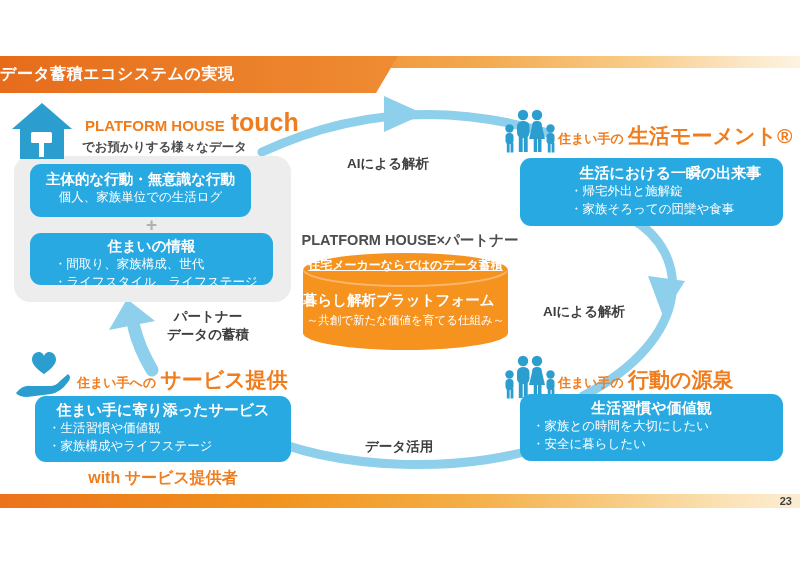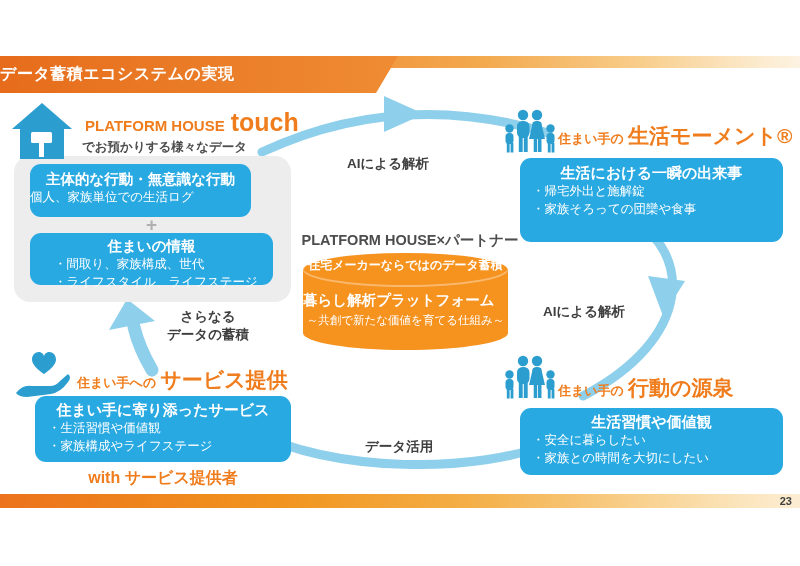--- a/index.html
+++ b/index.html
@@ -31,56 +31,56 @@
 
   
   .gray-panel { position:absolute; left:14px; top:156px; width:277px; height:146px;
     background:#ededee; border-radius:16px; z-index:2; }
   .tl-head { position:absolute; left:85px; top:108px; z-index:3; white-space:nowrap; }
   .tl-head .brand { color:#f07d1d; font-size:15px; font-weight:600; }
   .tl-head .brand-em { color:#f07d1d; font-size:25px; font-weight:bold; margin-left:6px; }
   .tl-sub { position:absolute; left:82px; top:139px; color:#4d4d4d; font-size:12.5px; font-weight:bold; z-index:3; white-space:nowrap; }
   .tl-box1 { left:30px; top:164px; width:221px; height:53px; padding-top:6px; }
   .tl-box1 .bb-title { font-size:14.5px; }
-  .tl-box1 .bb-line { text-align:left; }
+  .tl-box1 .bb-line { text-align:center; }
   .tl-plus { position:absolute; left:30px; top:215px; width:243px; text-align:center;
     color:#b0b0b3; font-size:19px; font-weight:bold; z-index:3; line-height:1; }
   .tl-box2 { left:30px; top:233px; width:243px; height:52px; padding-top:4px; }
   .tl-box2 .bb-title { font-size:14.5px; }
   .tl-box2 .bb-line { padding-left:24px; }
 
   
   .q-head { position:absolute; z-index:3; white-space:nowrap; color:#f07d1d; }
   .q-head .pre { font-size:13px; font-weight:bold; margin-right:4px; }
   .q-head .main { font-size:21px; font-weight:bold; }
 
   .tr-head { left:558px; top:122px; }
-  .tr-box { left:520px; top:158px; width:263px; height:84px; padding-top:6px; }
+  .tr-box { left:520px; top:158px; width:263px; height:68px; padding-top:6px;padding-left:38px; }
   .tr-box .bb-line { padding-left:12px; }
 
-  .br-head { left:558px; top:366px;margin-top:8px; }
-  .br-box { left:520px; top:408px; width:263px; height:67px; padding-top:5px; }
+  .br-head { left:558px; top:366px; }
+  .br-box { left:520px; top:394px; width:263px; height:67px; padding-top:5px; }
   .br-box .bb-line { padding-left:12px; }
 
   .bl-head { left:77px; top:366px; }
   .bl-box { left:35px; top:396px; width:256px; height:66px; padding-top:5px; }
   .bl-box .bb-line { padding-left:13px; }
   .bl-footer { position:absolute; left:35px; top:468px; width:256px; text-align:center;
     color:#f07d1d; font-size:16px; font-weight:bold; z-index:3; white-space:nowrap; }
 
   
   .center-head { position:absolute; left:285px; top:231px; width:250px; text-align:center;
     color:#4d4d4d; font-size:14.5px; font-weight:600; z-index:3; white-space:nowrap; }
   .cylinder { position:absolute; left:303px; top:253px; width:205px; height:97px; z-index:2; }
   .cyl-body { position:absolute; left:0; top:17px; width:205px; height:63px; background:#f6921e; }
   .cyl-top { position:absolute; left:0; top:0; width:205px; height:34px; background:#f6921e;
     border-radius:50%; box-shadow:inset 0 -2px 0 rgba(255,255,255,.35); }
   .cyl-bot { position:absolute; left:0; top:63px; width:205px; height:34px; background:#f6921e; border-radius:50%; }
   .cyl-caption { position:absolute; left:-8px; top:4px; width:221px; text-align:center;
-    color:#fff; font-size:12px; font-weight:600; white-space:nowrap; }
+    color:#fff; font-size:12px; font-weight:600; white-space:nowrap;text-decoration:underline; }
   .cyl-title { position:absolute; left:0; top:38px; width:186px; text-align:center;
     color:#fff; font-size:14.5px; font-weight:bold; white-space:nowrap; }
   .cyl-sub { position:absolute; left:-12px; top:60px; width:229px; text-align:center;
     color:#fff; font-size:11.5px; white-space:nowrap; }
 
   
   .flow-label { position:absolute; color:#3f3f3f; font-size:13.5px; font-weight:600; z-index:3; white-space:nowrap; }
   .fl-top { left:347px; top:155px; }
   .fl-right { left:543px; top:303px; }
   .fl-bottom { left:365px; top:438px; }
@@ -181,22 +181,22 @@
     <circle cx="47.5" cy="19.5" r="4.2" fill="#2b9ecf"></circle>
     <rect x="43.5" y="24" width="8" height="11" rx="3.5" fill="#2b9ecf"></rect>
     <rect x="44.8" y="34" width="2.8" height="9.5" fill="#2b9ecf"></rect>
     <rect x="48.6" y="34" width="2.8" height="9.5" fill="#2b9ecf"></rect>
   </svg>
   <div class="q-head br-head">
     <span class="pre">住まい手の</span><span class="main">行動の源泉</span>
   </div>
   <div class="bluebox br-box">
     <div class="bb-title">生活習慣や価値観</div>
+    <div class="bb-line">・家族との時間を大切にしたい</div>
     <div class="bb-line">・安全に暮らしたい</div>
-    <div class="bb-line">・家族との時間を大切にしたい</div>
   </div>
 
   <svg class="icon" style="left:14px; top:350px;" width="62" height="50" viewBox="0 0 62 50">
     <path d="M30,24 C30,24 18,16.5 18,9.5 C18,5 21.2,2 24.8,2 C27.8,2 30,4.5 30,6.5 C30,4.5 32.2,2 35.2,2 C38.8,2 42,5 42,9.5 C42,16.5 30,24 30,24 Z" fill="#2b9ecf"></path>
     <path d="M2,43 Q9,34 18,36 L36,36 Q42,36 46,31 L54,24 Q58,27 54,32 Q47,42 37,44 L13,47 Q5,47 2,43 Z" fill="#2b9ecf"></path>
   </svg>
   <div class="q-head bl-head">
     <span class="pre">住まい手への</span><span class="main">サービス提供</span>
   </div>
   <div class="bluebox bl-box">
@@ -213,20 +213,20 @@
     <div class="cyl-top"></div>
     <div class="cyl-caption">住宅メーカーならではのデータ蓄積</div>
     <div class="cyl-title">暮らし解析プラットフォーム</div>
     <div class="cyl-sub">～共創で新たな価値を育てる仕組み～</div>
   </div>
 
   <div class="flow-label fl-top">AIによる解析</div>
   <div class="flow-label fl-right">AIによる解析</div>
   <div class="flow-label fl-bottom">データ活用</div>
   <div class="flow-label fl-left">
-    <div>さらなる</div>
+    <div>パートナー</div>
     <div>データの蓄積</div>
   </div>
 
   <div class="footer-bar"></div>
   <div class="page-num">23</div>
 
 </div>
 
 </body></html>

